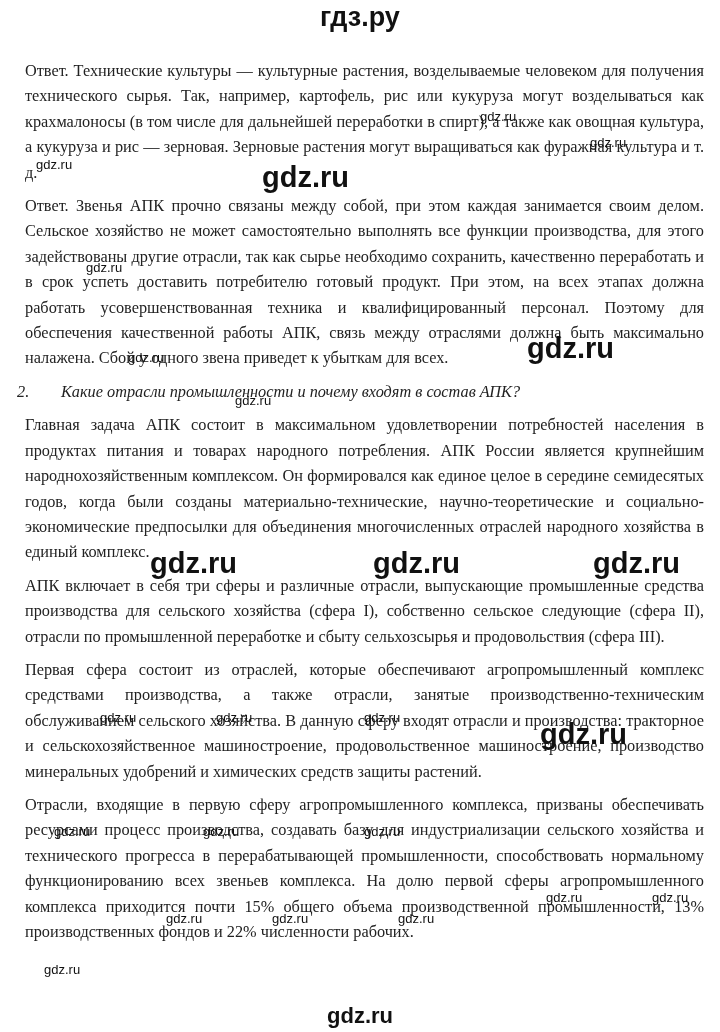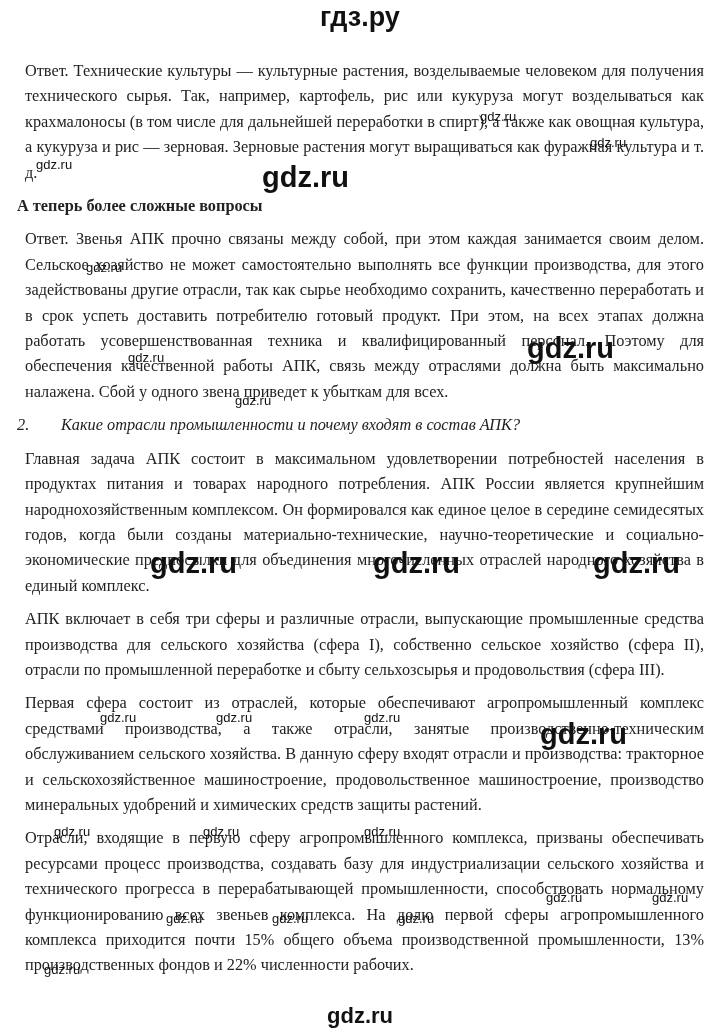--- a/index.html
+++ b/index.html
@@ -17,29 +17,28 @@
   .footer { position: absolute; top: 1003px; left: 0; width: 720px; text-align: center;
     font-family: "Liberation Sans", sans-serif; font-weight: bold; font-size: 22px; color: #111; }
 </style>
 </head>
 <body>
 
 <div class="header">гдз.ру</div>
 
 <div class="content">
   <p class="p">Ответ. Технические культуры — культурные растения, возделываемые человеком для получения технического сырья. Так, например, картофель, рис или кукуруза могут возделываться как крахмалоносы (в том числе для дальнейшей переработки в спирт), а также как овощная культура, а кукуруза и рис — зерновая. Зерновые растения могут выращиваться как фуражная культура и т. д.</p>
-  <p class="heading">А теперь более сложные вопросы</p>
 
   <p class="p">Ответ. Звенья АПК прочно связаны между собой, при этом каждая занимается своим делом. Сельское хозяйство не может самостоятельно выполнять все функции производства, для этого задействованы другие отрасли, так как сырье необходимо сохранить, качественно переработать и в срок успеть доставить потребителю готовый продукт. При этом, на всех этапах должна работать усовершенствованная техника и квалифицированный персонал. Поэтому для обеспечения качественной работы АПК, связь между отраслями должна быть максимально налажена. Сбой у одного звена приведет к убыткам для всех.</p>
 
   <p class="q">
     <span class="num">2.</span><span>Какие отрасли промышленности и почему входят в состав АПК?</span>
   </p>
   <p class="p">Главная задача АПК состоит в максимальном удовлетворении потребностей населения в продуктах питания и товарах народного потребления. АПК России является крупнейшим народнохозяйственным комплексом. Он формировался как единое целое в середине семидесятых годов, когда были созданы материально-технические, научно-теоретические и социально-экономические предпосылки для объединения многочисленных отраслей народного хозяйства в единый комплекс.</p>
-  <p class="p">АПК включает в себя три сферы и различные отрасли, выпускающие промышленные средства производства для сельского хозяйства (сфера I), собственно сельское хозяйство (сфера II), отрасли по промышленной переработке и сбыту сельхозсырья и продовольствия (сфера III).</p>
+  <p class="p">АПК включает в себя три сферы и различные отрасли, выпускающие промышленные средства производства для сельского хозяйства (сфера I), собственно сельское следующие (сфера II), отрасли по промышленной переработке и сбыту сельхозсырья и продовольствия (сфера III).</p>
   <p class="p">Первая сфера состоит из отраслей, которые обеспечивают агропромышленный комплекс средствами производства, а также отрасли, занятые производственно-техническим обслуживанием сельского хозяйства. В данную сферу входят отрасли и производства: тракторное и сельскохозяйственное машиностроение, продовольственное машиностроение, производство минеральных удобрений и химических средств защиты растений.</p>
   <p class="p">Отрасли, входящие в первую сферу агропромышленного комплекса, призваны обеспечивать ресурсами процесс производства, создавать базу для индустриализации сельского хозяйства и технического прогресса в перерабатывающей промышленности, способствовать нормальному функционированию всех звеньев комплекса. На долю первой сферы агропромышленного комплекса приходится почти 15% общего объема производственной промышленности, 13% производственных фондов и 22% численности рабочих.</p>
 
 </div>
 
 <span class="wm-small" style="left:480px;top:110px">gdz.ru</span>
 <span class="wm-small" style="left:590px;top:136px">gdz.ru</span>
 <span class="wm-small" style="left:36px;top:158px">gdz.ru</span>
 <span class="wm-big" style="left:262px;top:163px">gdz.ru</span>
 <span class="wm-small" style="left:86px;top:261px">gdz.ru</span>

